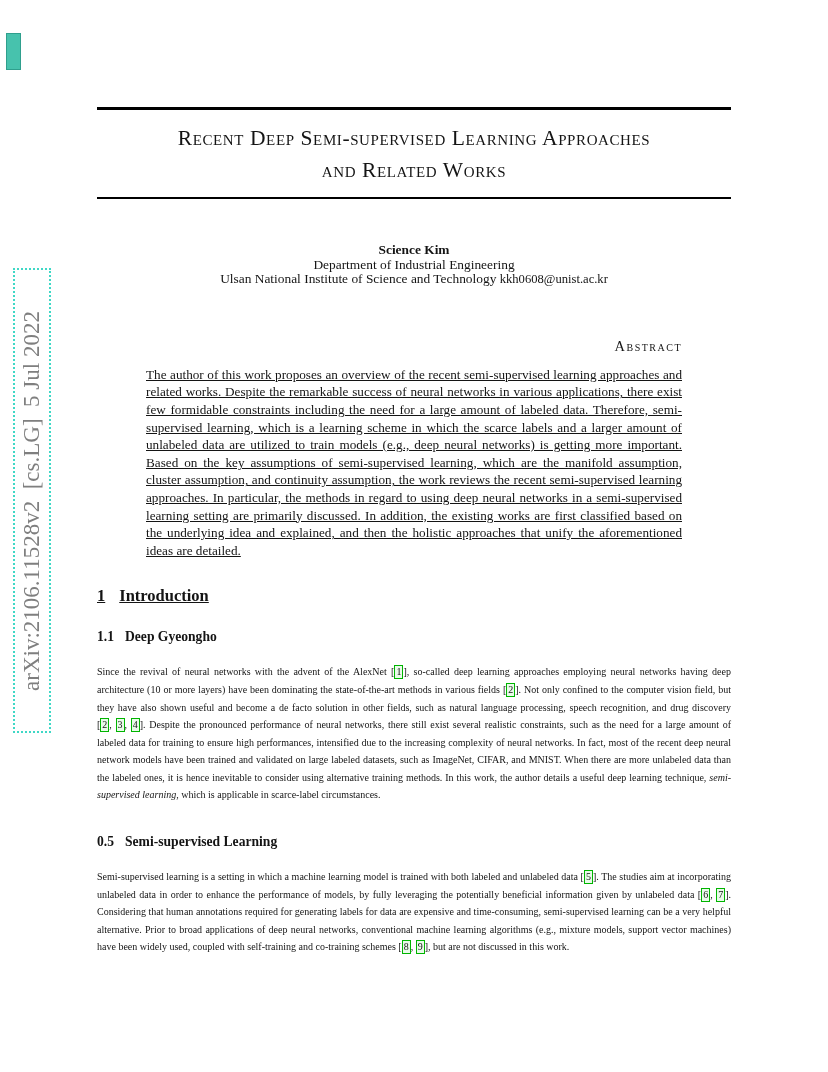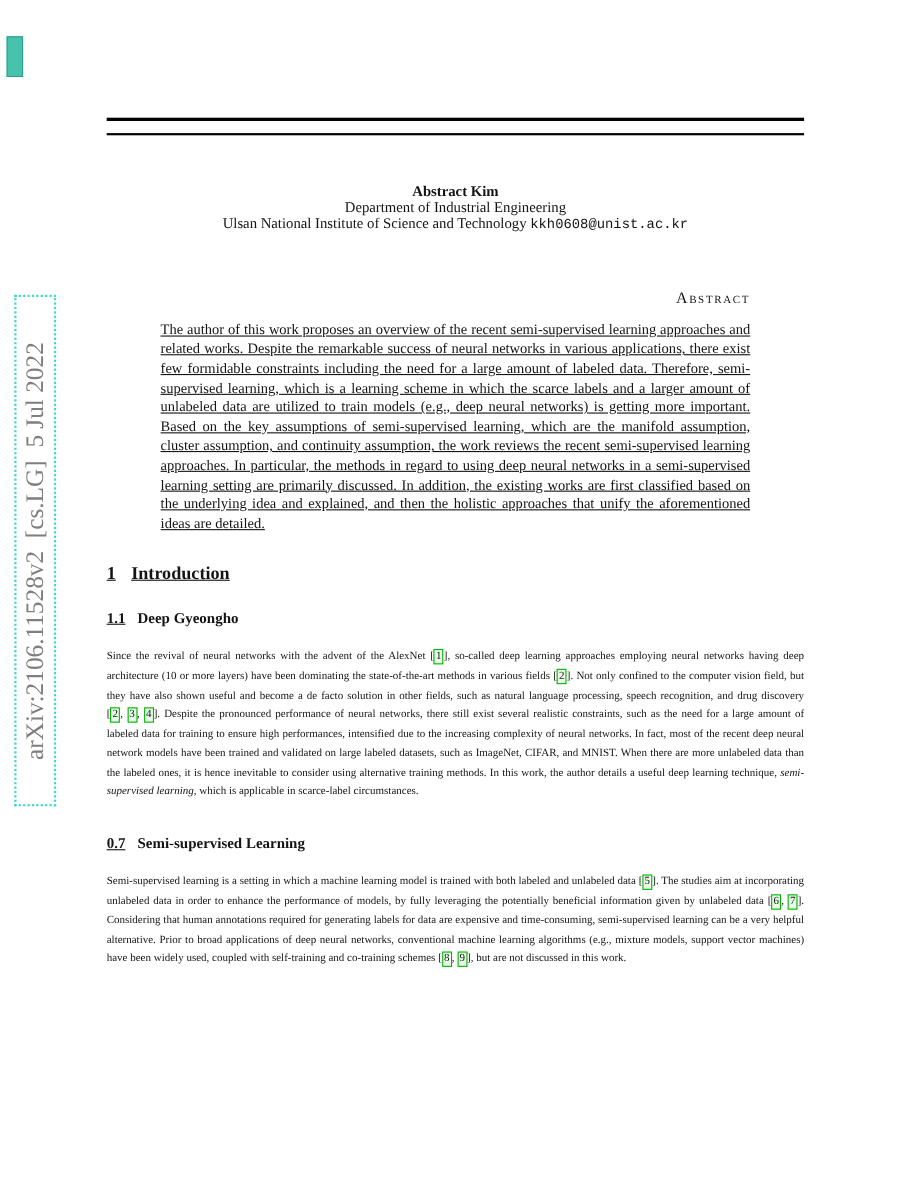--- a/index.html
+++ b/index.html
@@ -36,37 +36,37 @@
   .rule-thin  { margin-top:11px; height:2px; }
   .title {
     margin:12px 0 0 0;
     font-size:21.5px; font-weight:normal;
     font-variant:small-caps;
     letter-spacing:0.6px;
     text-align:center; line-height:32px;
   }
   .authors { margin-top:44px; text-align:center; font-size:13.4px; line-height:14.6px; }
   .author-name { font-weight:bold; }
-  .tt { font-family:Liberation Mono, monospace; font-size:12.6px;text-align:center; }
+  .tt { font-family:Liberation Serif, serif; font-size:12.6px;text-align:center; }
   .abstract { width:536px; margin:51px auto 0 auto; }
   .abstract-heading {
     text-align:right; font-weight:normal;
     font-variant:small-caps; letter-spacing:1.5px;
     font-size:14.5px;
   }
   .abstract-text {
     margin:11px 0 0 0;
     font-size:13.2px; line-height:17.6px;
     text-align:justify;
     text-decoration:underline;
   }
   .section-heading { margin:27px 0 0 0; font-size:16.5px; font-weight:bold;text-decoration:underline; }
   .sec-num { margin-right:14px; }
   .subsection-heading { margin:23px 0 0 0; font-size:13.6px; font-weight:bold; }
-  .sub-num { margin-right:11px;text-decoration:underline; }
+  .sub-num { margin-right:11px; }
   .subsection-heading.second { margin-top:30px; }
   .body-text {
     margin:18px 0 0 0;
     font-size:10px; line-height:17.6px;
     text-align:justify;
   }
   .cite { white-space:nowrap; }
   .cite-num {
     display:inline-block;
     border:1px solid #00b400;
@@ -83,38 +83,39 @@
   <div class="corner-mark" style="background: rgb(71, 194, 173); border: 1px solid rgb(47, 159, 141);"></div>
 
   <div class="watermark-box" style="border-color: rgb(63, 216, 198);">
     <span class="watermark-text" style="color: rgb(127, 127, 127);">arXiv:2106.11528v2  [cs.LG]  5 Jul 2022</span>
   </div>
 
   <div class="content">
 
     <div class="rule rule-thick"></div>
 
+    <h1 class="title"><span>Recent Deep Semi-supervised Learning Approaches</span><br><span>and Related Works</span></h1>
 
     <div class="rule rule-thin"></div>
 
     <div class="authors">
-      <div class="author-name">Abstract Kim</div>
+      <div class="author-name">Science Kim</div>
       <div>Department of Industrial Engineering</div>
       <div><span>Ulsan National Institute of Science and Technology</span> <span class="tt">kkh0608@unist.ac.kr</span></div>
     </div>
 
     <div class="abstract">
       <div class="abstract-heading">Abstract</div>
       <p class="abstract-text">The author of this work proposes an overview of the recent semi-supervised learning approaches and related works. Despite the remarkable success of neural networks in various applications, there exist few formidable constraints including the need for a large amount of labeled data. Therefore, semi-supervised learning, which is a learning scheme in which the scarce labels and a larger amount of unlabeled data are utilized to train models (e.g., deep neural networks) is getting more important. Based on the key assumptions of semi-supervised learning, which are the manifold assumption, cluster assumption, and continuity assumption, the work reviews the recent semi-supervised learning approaches. In particular, the methods in regard to using deep neural networks in a semi-supervised learning setting are primarily discussed. In addition, the existing works are first classified based on the underlying idea and explained, and then the holistic approaches that unify the aforementioned ideas are detailed.</p>
     </div>
 
     <h2 class="section-heading"><span class="sec-num">1</span><span>Introduction</span></h2>
 
     <h3 class="subsection-heading"><span class="sub-num">1.1</span><span>Deep Gyeongho</span></h3>
 
     <p class="body-text">Since the revival of neural networks with the advent of the AlexNet <span class="cite">[<span class="cite-num" style="border-color: rgb(0, 180, 0); background: rgb(233, 251, 233);">1</span>]</span>, so-called deep learning approaches employing neural networks having deep architecture (10 or more layers) have been dominating the state-of-the-art methods in various fields <span class="cite">[<span class="cite-num" style="border-color: rgb(0, 180, 0); background: rgb(233, 251, 233);">2</span>]</span>. Not only confined to the computer vision field, but they have also shown useful and become a de facto solution in other fields, such as natural language processing, speech recognition, and drug discovery <span class="cite">[<span class="cite-num" style="border-color: rgb(0, 180, 0); background: rgb(233, 251, 233);">2</span>, <span class="cite-num" style="border-color: rgb(0, 180, 0); background: rgb(233, 251, 233);">3</span>, <span class="cite-num" style="border-color: rgb(0, 180, 0); background: rgb(233, 251, 233);">4</span>]</span>. Despite the pronounced performance of neural networks, there still exist several realistic constraints, such as the need for a large amount of labeled data for training to ensure high performances, intensified due to the increasing complexity of neural networks. In fact, most of the recent deep neural network models have been trained and validated on large labeled datasets, such as ImageNet, CIFAR, and MNIST. When there are more unlabeled data than the labeled ones, it is hence inevitable to consider using alternative training methods. In this work, the author details a useful deep learning technique, <i>semi-supervised learning</i>, which is applicable in scarce-label circumstances.</p>
 
-    <h3 class="subsection-heading second"><span class="sub-num">0.7</span><span>Semi-supervised Learning</span></h3>
+    <h3 class="subsection-heading second"><span class="sub-num">0.5</span><span>Semi-supervised Learning</span></h3>
 
     <p class="body-text">Semi-supervised learning is a setting in which a machine learning model is trained with both labeled and unlabeled data <span class="cite">[<span class="cite-num" style="border-color: rgb(0, 180, 0); background: rgb(233, 251, 233);">5</span>]</span>. The studies aim at incorporating unlabeled data in order to enhance the performance of models, by fully leveraging the potentially beneficial information given by unlabeled data <span class="cite">[<span class="cite-num" style="border-color: rgb(0, 180, 0); background: rgb(233, 251, 233);">6</span>, <span class="cite-num" style="border-color: rgb(0, 180, 0); background: rgb(233, 251, 233);">7</span>]</span>. Considering that human annotations required for generating labels for data are expensive and time-consuming, semi-supervised learning can be a very helpful alternative. Prior to broad applications of deep neural networks, conventional machine learning algorithms (e.g., mixture models, support vector machines) have been widely used, coupled with self-training and co-training schemes <span class="cite">[<span class="cite-num" style="border-color: rgb(0, 180, 0); background: rgb(233, 251, 233);">8</span>, <span class="cite-num" style="border-color: rgb(0, 180, 0); background: rgb(233, 251, 233);">9</span>]</span>, but are not discussed in this work.</p>
 
   </div>
 </div>
 
 </body></html>

